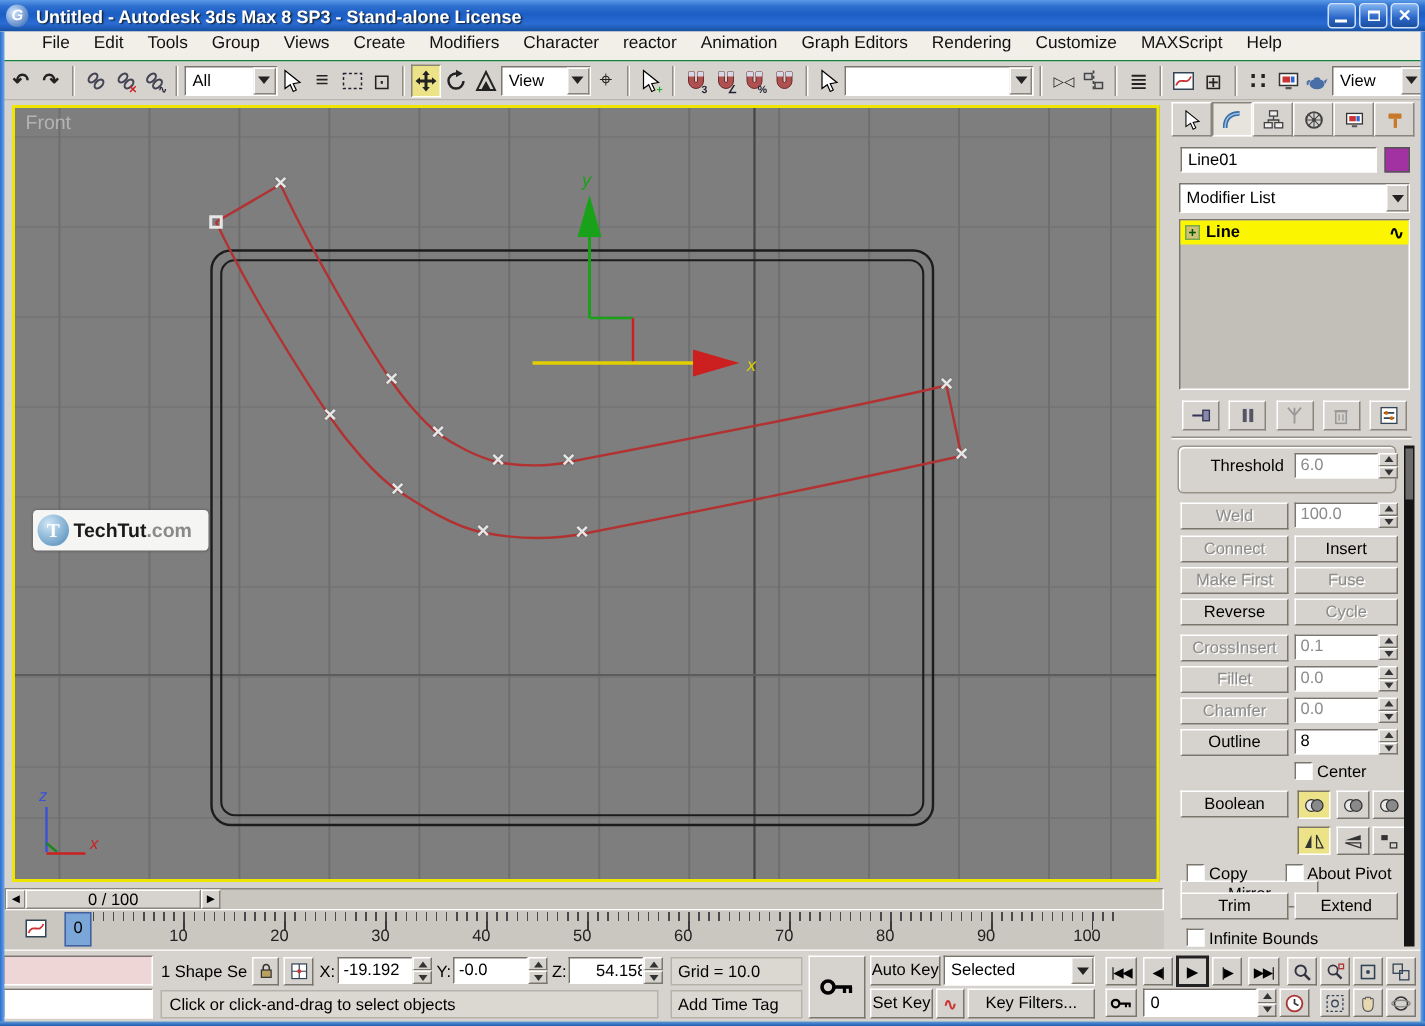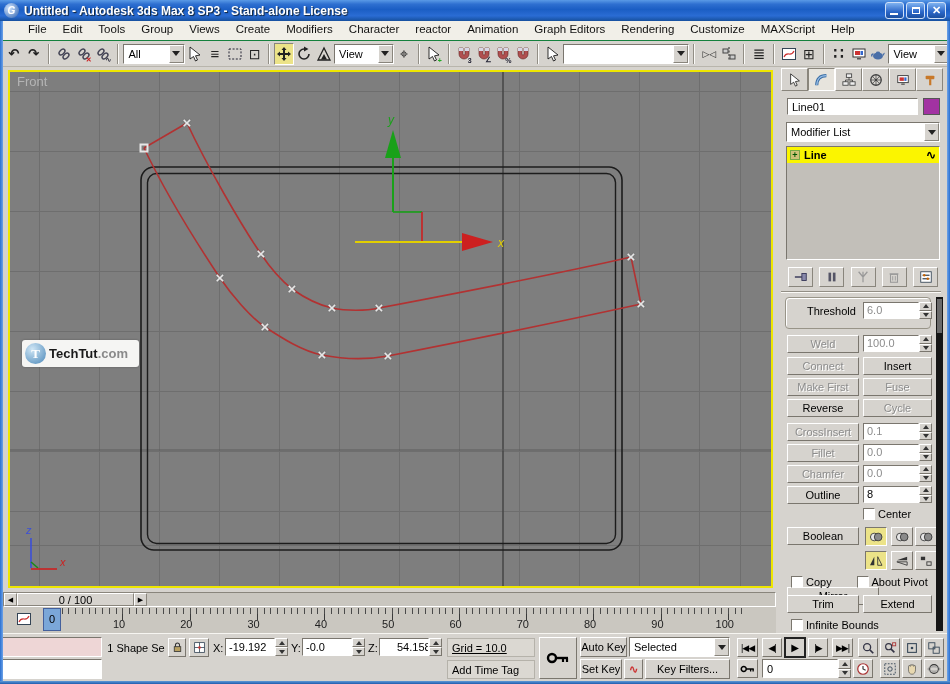--- a/index.html
+++ b/index.html
@@ -819,21 +819,22 @@
   <input class="sunk" style="left: 379px; top: 4px; width: 50px; height: 18px; padding-left: 17px;" value="54.158">
   <div class="spin" style="left:429px; top:4px; height:18px;">
       <span class="sb">
         <span class="tu"></span>
       </span>
       <span class="sb">
         <span class="td"></span>
       </span>
     </div>
 
-  <div class="flat" style="left:447px; top:4px; width:88px; height:19px; border:1px solid #b5b2aa; padding:3px 0 0 4px; background:#dbd8d2;text-decoration:underline;">Grid = 10.0</div>
+  <div class="flat" style="left:447px; top:4px; width:88px; height:19px; border:1px solid #b5b2aa; padding:3px 0 0 4px; background:#dbd8d2;">Grid = 10.0</div>
+  <div class="flat" style="left:107px; top:26px; width:332px; height:19px; border:1px solid #b5b2aa; padding:3px 0 0 5px; background:#dbd8d2;">Click or click-and-drag to select objects</div>
   <div class="flat" style="left:447px; top:26px; width:88px; height:19px; border:1px solid #b5b2aa; padding:3px 0 0 4px; background:#dbd8d2;">Add Time Tag</div>
 
   <div class="xbtn" style="left:539px; top:3px; width:38px; height:42px;">
       <svg style="width:26px;height:16px">
         <use href="#i-key"></use>
       </svg>
     </div>
 
   <div class="xbtn" style="left:580px; top:3px; width:47px; height:20px;">Auto Key</div>
   <div class="xbtn" style="left:580px; top:25px; width:42px; height:20px;text-align:center;">Set Key</div>

